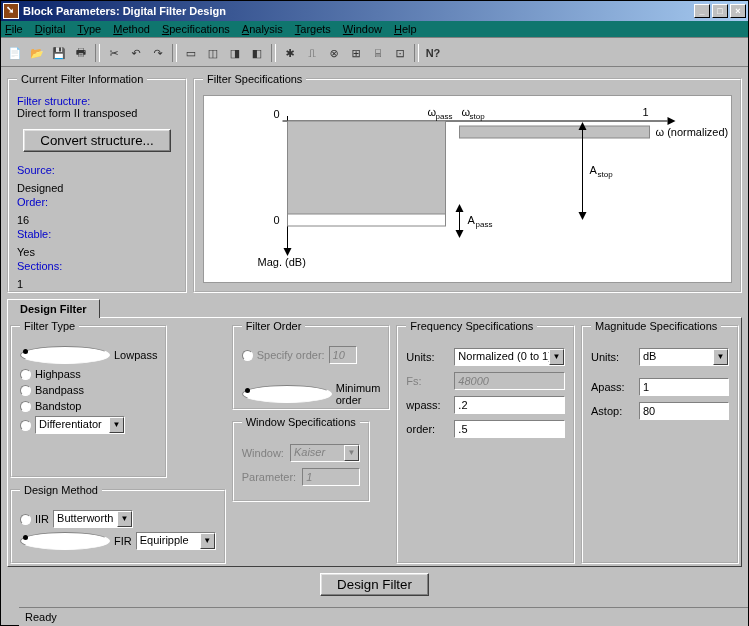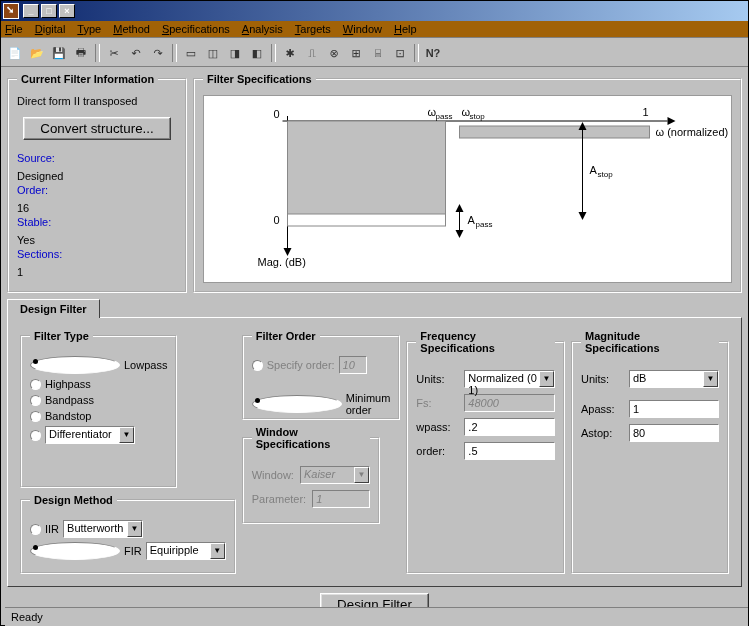--- a/index.html
+++ b/index.html
@@ -35,21 +35,21 @@
   .titlebar-btns { display:flex; gap:2px; }
   .titlebar-btn {
     width:16px; height:14px;
     background:#c0c0c0;
     border:1px solid #fff;
     border-right-color:#000; border-bottom-color:#000;
     font-size:9px; text-align:center; line-height:12px;
     font-weight:bold; font-family:Arial;
   }
   .menubar {
-    background:#a16207;
+    background:#0f766e;
     border-bottom:1px solid #808080;
     display:flex; padding:2px 4px; gap:12px;
   }
   .menubar span { cursor:default; }
   .menubar span::first-letter { text-decoration: underline; }
   .toolbar {
     background:#c0c0c0;
     border-bottom:1px solid #808080;
     padding:3px 4px; display:flex; gap:2px; align-items:center;
   }
@@ -61,21 +61,21 @@
   }
   .tsep { width:5px; height:18px; border-left:1px solid #808080; border-right:1px solid #fff; margin:0 2px; }
   
   .content { padding:6px; }
   .row { display:flex; gap:6px; margin-bottom:6px; }
   
   fieldset {
     border:2px groove #fff;
     padding:10px 8px 8px; margin:0;
   }
-  legend { font-size:11px; padding:0 4px;font-weight:bold; }
+  legend { font-size:11px; padding:0 4px; }
   
   .fs-filterspec { flex:1; height:220px; }
   .fs-info { width:180px; height:220px; }
   
   .spec-canvas { background:#fff; width:100%; height:188px; position:relative; border:1px solid #999; }
   
   .info-block { margin-bottom:10px; }
   .info-label { color:#0000cc; }
   .info-row { display:flex; gap:6px; margin:2px 0;flex-direction:column; }
   .info-key { color:#0000cc; width:60px; }
@@ -90,21 +90,21 @@
   .tab-row { display:flex; margin-top:4px; }
   .tab {
     border:1px solid #fff; border-bottom:none;
     border-right-color:#404040;
     background:#c0c0c0; padding:3px 12px;
     font-weight:bold; position:relative; z-index:2;
   }
   .tab-panel-border {
     border:1px solid #fff;
     border-right-color:#404040; border-bottom-color:#404040;
-    margin-top:-1px; padding:12px;
+    margin-top:-1px; padding:2px;
   }
   
   .row2 { display:flex; gap:6px; }
   .fs-type { width:128px; }
   .fs-order { width:130px; }
   .fs-freq { flex:1.2; }
   .fs-mag { flex:1; }
   .fs-method { width:128px; margin-top:6px; }
   .fs-winspec { width:180px; margin-top:6px; }
   
@@ -128,34 +128,35 @@
     background:#c0c0c0; border:1px solid #fff; border-right-color:#404040; border-bottom-color:#404040;
     text-align:center; font-size:8px; line-height:14px; }
   
   .form-row { display:flex; align-items:center; gap:6px; margin:6px 0; }
   .form-row label { width:42px; }
   .form-row .inp { flex:1; width:60px; }
   
   .design-btn-row { display:flex; justify-content:center; padding:6px 0; }
   
   .status {
-    position:absolute; bottom:0; left:4px; right:0;
+    position:absolute; bottom:0; left:18px; right:0;
     border-top:1px solid #808080; background:#c0c0c0;
     padding:3px 6px;
   }
   .abs-container{ position:absolute; left:1px; right:1px; top:40px; bottom:0;}
   .col-stack { display:flex; flex-direction:column; }
   .grey-label{ color:#808080; }
   .fs-bottom { height: 158px; }
 </style>
 </head>
 <body>
 
 <div class="titlebar">
   <div class="app-icon"></div>
+  <div class="titlebar-title">Block Parameters: Digital Filter Design</div>
   <div class="titlebar-btns">
     <div class="titlebar-btn">_</div>
     <div class="titlebar-btn">□</div>
     <div class="titlebar-btn">×</div>
   </div>
 </div>
 
 <div class="menubar">
   <span>File</span>
   <span>Digital</span>
@@ -195,20 +196,21 @@
   <div class="tbtn">
         <b>N?</b>
       </div>
 </div>
 
 <div class="content">
 <div class="row">
   <fieldset class="fs-info">
     <legend>Current Filter Information</legend>
     <div class="info-block">
+      <div class="info-label">Filter structure:</div>
       <div>Direct form II transposed</div>
     </div>
     <div style="text-align:center; margin:8px 0 12px;">
       <button class="btn">Convert structure...</button>
     </div>
     <div class="info-row">
             <span class="info-key">Source:</span>
             <span>Designed</span>
           </div>
     <div class="info-row">

